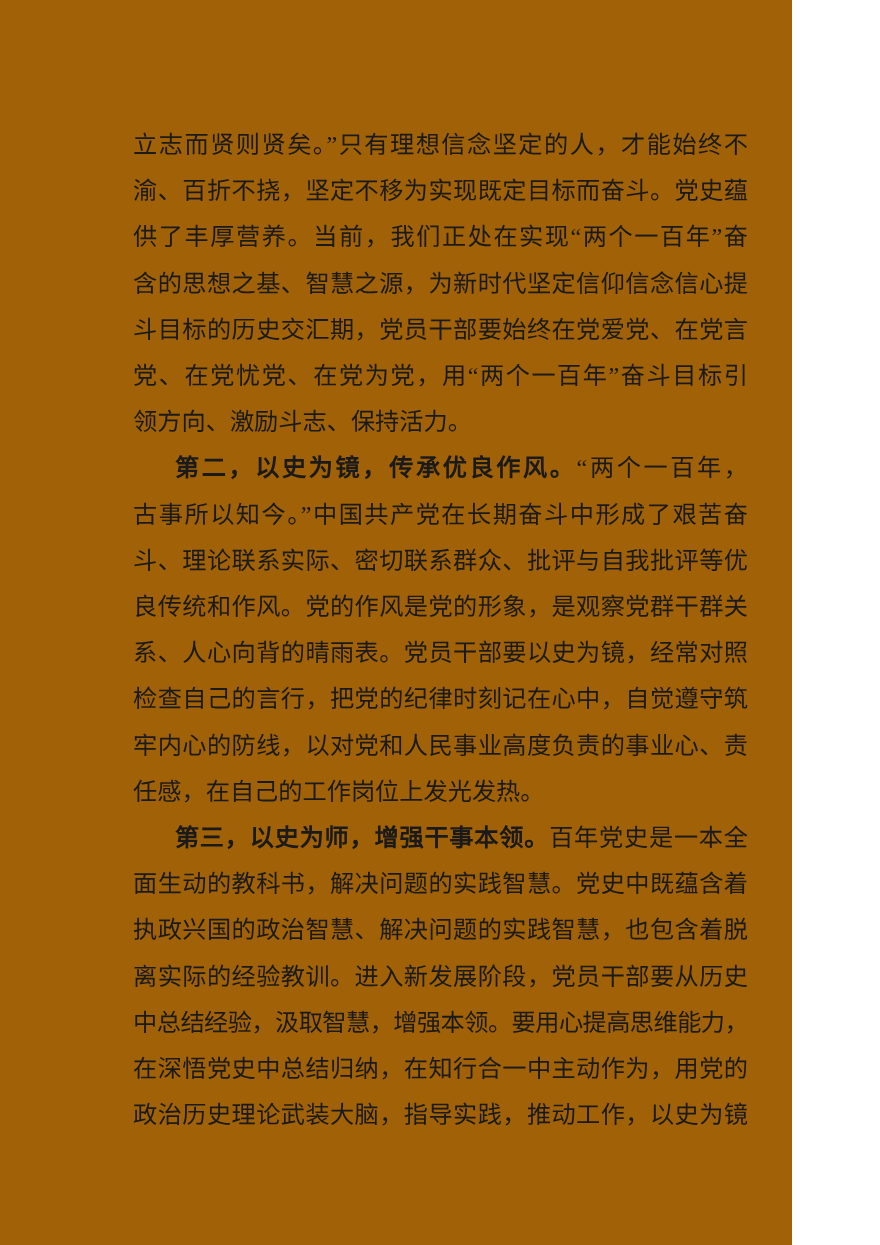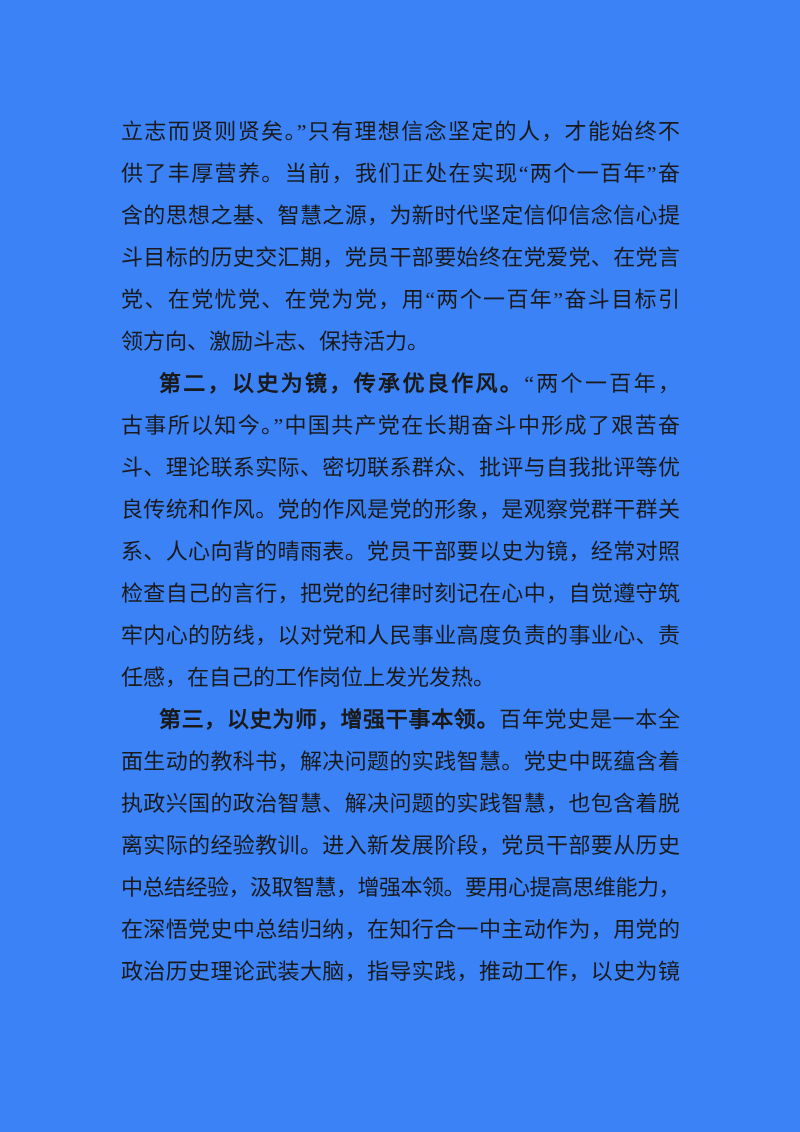--- a/index.html
+++ b/index.html
@@ -8,23 +8,23 @@
   }
   body {
     width: 800px;
     height: 1132px;
     background: #ffffff;
     overflow: hidden;
     font-family: "Liberation Serif", "DejaVu Serif", serif;
   }
   .page {
     position: relative;
-    width: 800px;
+    width: 720px;
     height: 1132px;
-    background: #3b82f6;
+    background: #a16207;
   }
   .text-block {
     position: absolute;
     left: 121px;
     top: 111px;
     width: 559px;
     color: #1a1a1a;
   }
   .line {
     height: 42px;
@@ -47,20 +47,21 @@
     font-weight: 700;
   }
 </style>
 </head>
 <body>
 
 <div class="page">
   <div class="text-block">
 
     <div class="line">立志而贤则贤矣。”只有理想信念坚定的人，才能始终不</div>
+    <div class="line">渝、百折不挠，坚定不移为实现既定目标而奋斗。党史蕴</div>
     <div class="line">供了丰厚营养。当前，我们正处在实现“两个一百年”奋</div>
     <div class="line">含的思想之基、智慧之源，为新时代坚定信仰信念信心提</div>
     <div class="line">斗目标的历史交汇期，党员干部要始终在党爱党、在党言</div>
     <div class="line">党、在党忧党、在党为党，用“两个一百年”奋斗目标引</div>
     <div class="line para-end">领方向、激励斗志、保持活力。</div>
 
     <div class="line indent"><span class="lead">第二，以史为镜，传承优良作风。</span><span>“两个一百年，</span></div>
     <div class="line">古事所以知今。”中国共产党在长期奋斗中形成了艰苦奋</div>
     <div class="line">斗、理论联系实际、密切联系群众、批评与自我批评等优</div>
     <div class="line">良传统和作风。党的作风是党的形象，是观察党群干群关</div>

